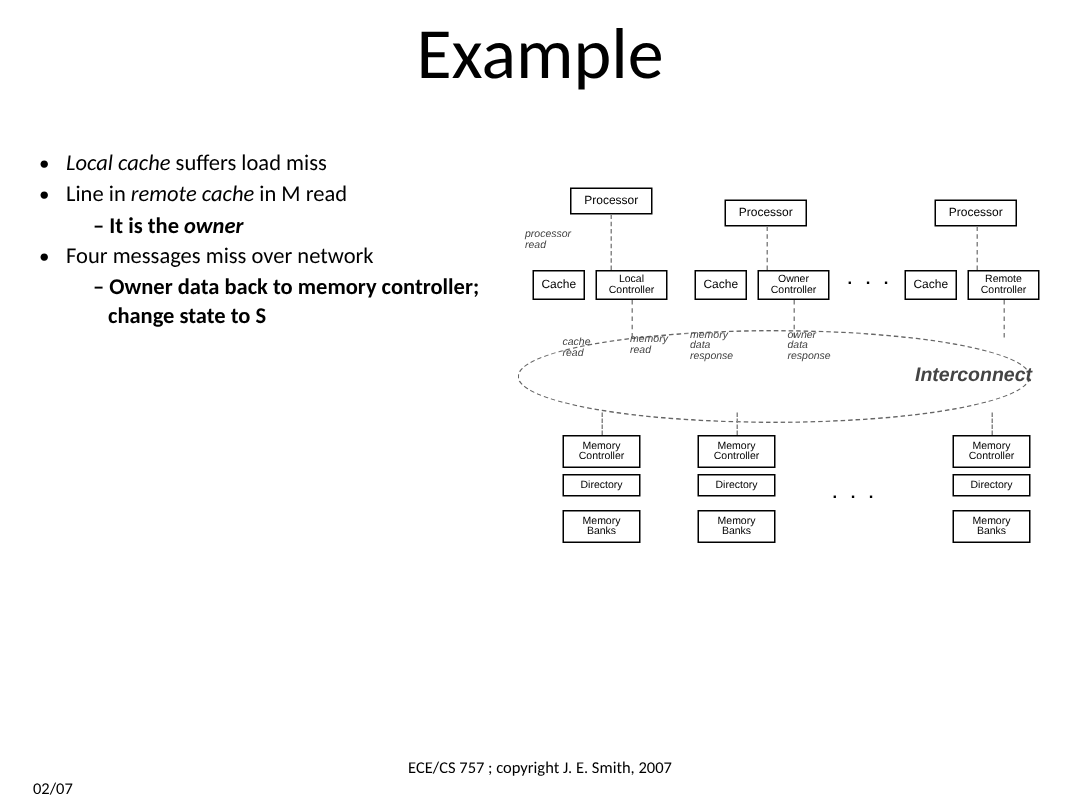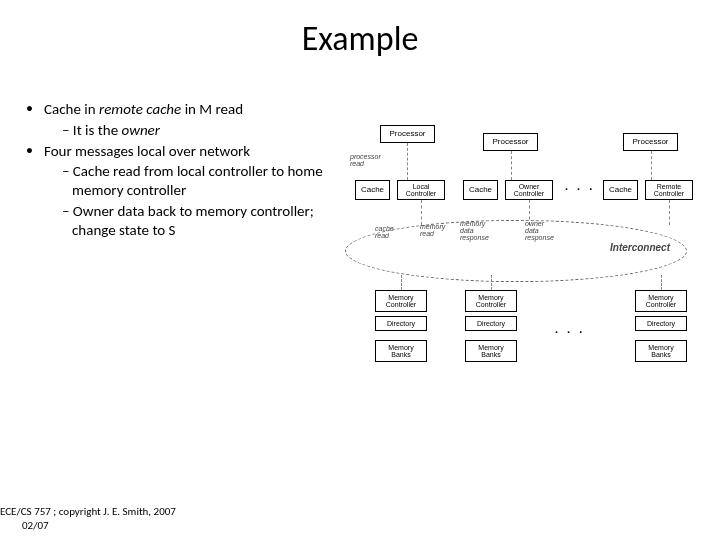--- a/index.html
+++ b/index.html
@@ -7,23 +7,23 @@
     padding: 0;
     width: 720px;
     height: 540px;
     background: #fff;
     font-family: Calibri, Arial, sans-serif;
     color: #000;
     position: relative;
   }
   .title {
     text-align: center;
-    font-size: 34px;
+    font-size: 48px;
     font-weight: 400;
-    margin-top: 18px;
+    margin-top: 6px;
   }
   .content {
     position: absolute;
     left: 20px;
     top: 100px;
     width: 330px;
     font-size: 15px;
     line-height: 1.25;
   }
   ul.top {
@@ -40,38 +40,39 @@
     content: "•";
     position: absolute;
     left: 6px;
     top: 0;
     font-size: 14px;
     color: #000;
   }
   .sub {
     margin-top: 2px;
     padding-left: 18px;
+    font-weight: bold;
   }
   .sub > div {
     text-indent: -10px;
     padding-left: 10px;
     margin-bottom: 2px;
   }
   .footer-left {
     position: absolute;
     left: 22px;
     bottom: 8px;
     font-size: 11px;
   }
   .footer-center {
     position: absolute;
     left: 0;
     right: 0;
     bottom: 22px;
-    text-align: left;
+    text-align: center;
     font-size: 11px;
   }
   em { font-style: italic; }
 
   
   .diagram {
     position: absolute;
     left: 355px;
     top: 125px;
     width: 350px;
@@ -115,31 +116,33 @@
   }
 </style>
 </head>
 <body>
 
 <div class="title">Example</div>
 
 <div class="content">
   <ul class="top">
     <li>
-      <span>Cache in </span><em>remote cache</em><span> in  M read</span>
+      <em>Local cache</em><span> suffers load miss</span>
+    </li>
+    <li>
+      <span>Line in </span><em>remote cache</em><span> in  M read</span>
       <div class="sub">
         <div>
           <span>– It is the </span><em>owner</em>
         </div>
       </div>
     </li>
     <li>
-      <span>Four messages local over network</span>
+      <span>Four messages miss over network</span>
       <div class="sub">
-        <div>– Cache read from local controller to home memory controller</div>
         <div>– Owner data back to memory controller; change state to S</div>
       </div>
     </li>
   </ul>
 </div>
 
 <div class="diagram">
 
   <div class="oval" style="left:-10px; top:95px; width:340px; height:60px;"></div>
 
@@ -163,21 +166,21 @@
   <div class="dbox" style="left:268px; top:8px; width:55px; height:18px; font-size:8px;">Processor</div>
   <div class="dbox" style="left:248px; top:55px; width:35px; height:20px; font-size:8px;">Cache</div>
   <div class="dbox" style="left:290px; top:55px; width:48px; height:20px; font-size:7px; white-space:pre;">Remote<br>Controller</div>
   <div class="vline" style="left:296px; top:26px; height:29px;"></div>
   <div class="vline" style="left:314px; top:75px; height:25px;"></div>
 
   <div class="lbl" style="left:20px;  top:100px; font-size:7px; white-space:pre;">cache<br>read</div>
   <div class="lbl" style="left:65px; top:98px; font-size:7px; white-space:pre;">memory<br>read</div>
   <div class="lbl" style="left:105px; top:95px; font-size:7px; white-space:pre;">memory<br>data<br>response</div>
   <div class="lbl" style="left:170px; top:95px; font-size:7px; white-space:pre;">owner<br>data<br>response</div>
-  <div class="lbl" style="left:255px; top:118px; font-size:10px; font-weight:bold;">Interconnect</div>
+  <div class="lbl" style="left:255px; top:118px; font-size:13px; font-weight:bold;">Interconnect</div>
 
   <div class="dbox" style="left:20px; top:165px; width:52px; height:22px; font-size:7px; white-space:pre;">Memory<br>Controller</div>
   <div class="dbox" style="left:20px; top:191px; width:52px; height:15px; font-size:7px;">Directory</div>
   <div class="dbox" style="left:20px; top:215px; width:52px; height:22px; font-size:7px; white-space:pre;">Memory<br>Banks</div>
   <div class="vline" style="left:46px; top:150px; height:15px;"></div>
 
   <div class="dbox" style="left:110px; top:165px; width:52px; height:22px; font-size:7px; white-space:pre;">Memory<br>Controller</div>
   <div class="dbox" style="left:110px; top:191px; width:52px; height:15px; font-size:7px;">Directory</div>
   <div class="dbox" style="left:110px; top:215px; width:52px; height:22px; font-size:7px; white-space:pre;">Memory<br>Banks</div>
   <div class="vline" style="left:136px; top:150px; height:15px;"></div>

